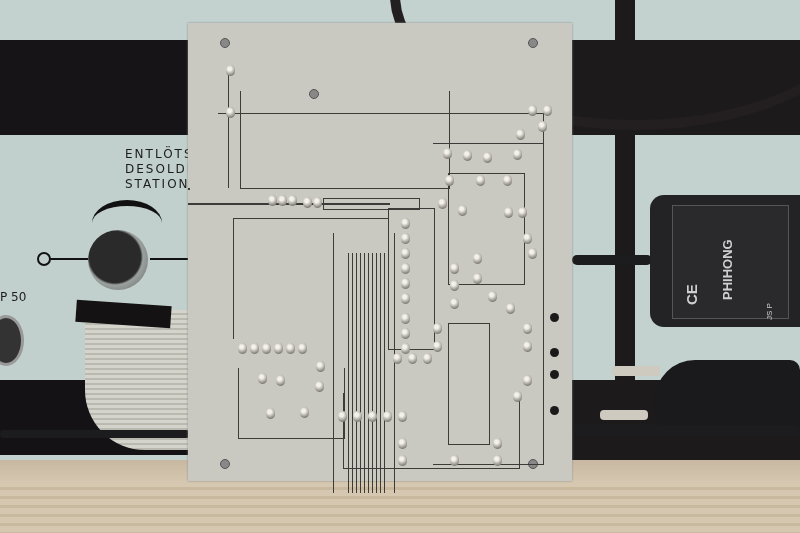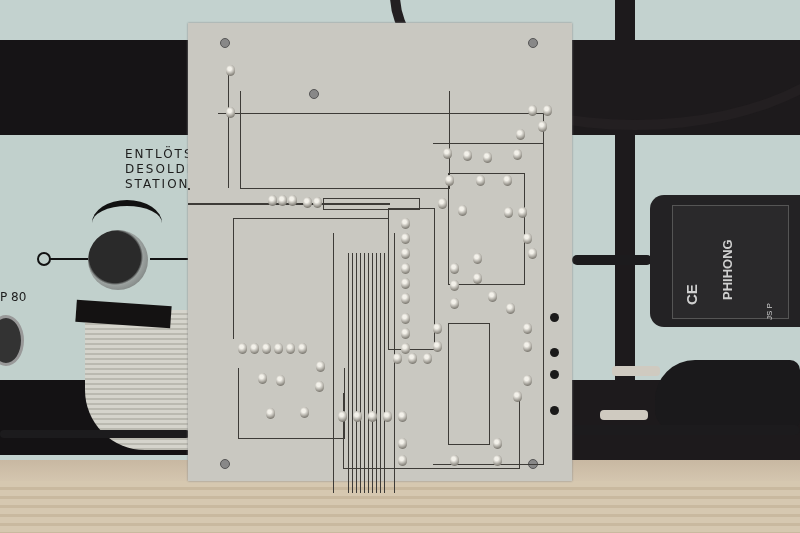--- a/index.html
+++ b/index.html
@@ -47,21 +47,21 @@
 <div class="abs station-label" style="left:125px;top:147px;">
   <div>ENTLÖTS</div>
   <div>DESOLDE</div>
   <div>STATION</div>
 </div>
 <div class="abs arc"></div>
 <div class="abs" style="left:37px;top:252px;width:10px;height:10px;border:2px solid #111;border-radius:50%;"></div>
 <div class="abs" style="left:50px;top:258px;width:40px;height:2px;background:#111;"></div>
 <div class="abs knob"></div>
 <div class="abs" style="left:150px;top:258px;width:45px;height:2px;background:#111;"></div>
-<div class="abs station-label" style="left:0;top:290px;font-size:12px;letter-spacing:0;">P 80</div>
+<div class="abs station-label" style="left:0;top:290px;font-size:12px;letter-spacing:0;">P 50</div>
 <div class="abs" style="left:-12px;top:315px;width:30px;height:45px;border-radius:50%;background:#333;border:3px solid #999;"></div>
 <div class="abs station-bottom"></div>
 <div class="abs ribbon"></div>
 <div class="abs connector"></div>
 
 <div class="abs" style="left:572px;top:255px;width:80px;height:10px;background:#1c1b1d;border-radius:5px;"></div>
 <div class="abs adapter"></div>
 <div class="abs adapter-label"></div>
 <div class="abs adapter-text" style="left:720px;top:300px;font-size:13px;">PHIHONG</div>
 <div class="abs adapter-text" style="left:683px;top:305px;font-size:15px;">CE</div>

